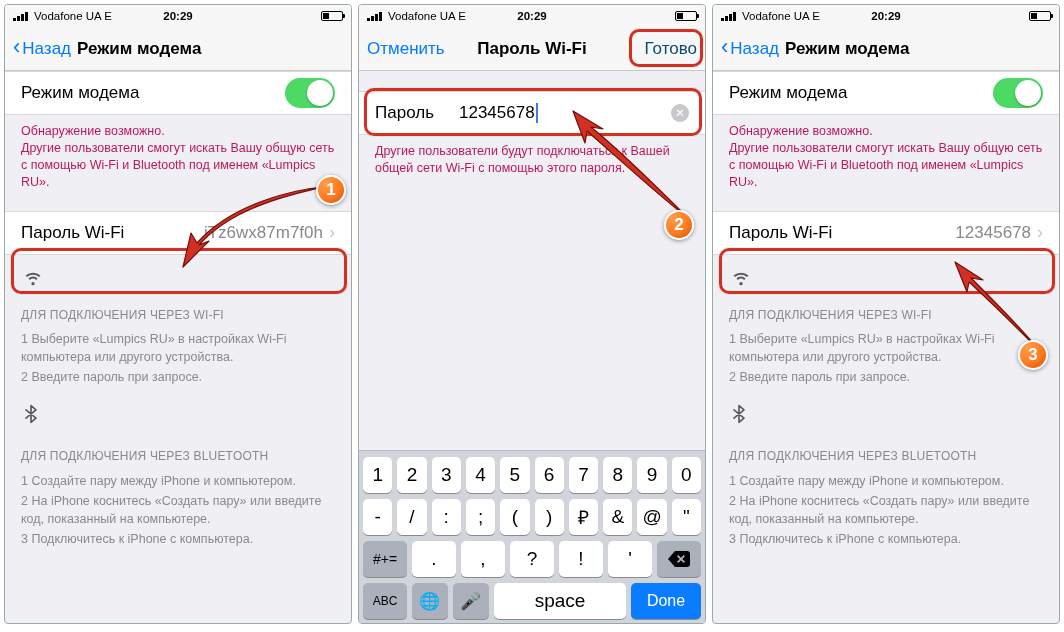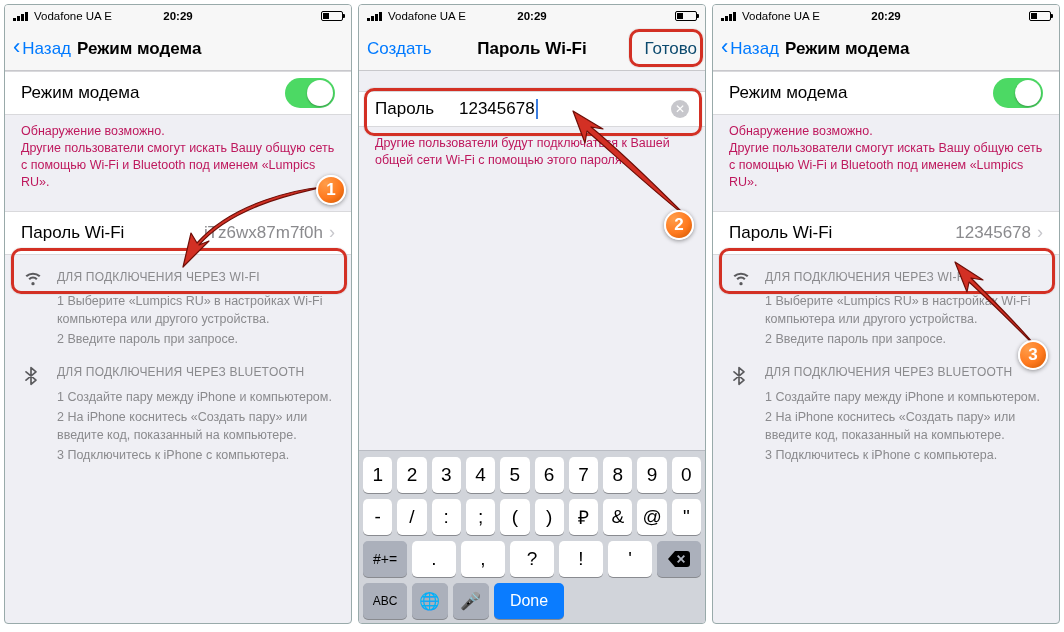--- a/index.html
+++ b/index.html
@@ -92,28 +92,28 @@
     background:#fff; box-shadow:0 1px 2px rgba(0,0,0,0.3);
   }
   .footer {
     font-size:12.5px; color:#be185d; padding:8px 16px 20px; line-height:1.35;
   }
   .section-head {
     font-size:12px; color:#8a8a8d; padding: 4px 0 4px 0;
     letter-spacing:0.2px;
   }
   .instructions {
-    display:flex; gap:12px; padding:10px 16px 0;
+    display:flex; gap:12px; padding:10px 16px 0;flex-direction:column;
   }
   .instructions .icon { width:24px; flex:0 0 24px; color:#5a5a5d; padding-top:2px;}
   .instructions .txtcol { font-size:12.5px; color:#8a8a8d; line-height:1.45;}
   .instructions .txtcol p { margin-bottom:2px;}
   
   .pw-row {
-    display:flex; align-items:center; height:36px; background:#fff;
+    display:flex; align-items:center; height:44px; background:#fff;
     padding:0 16px; border-top:1px solid #d9d9dc; border-bottom:1px solid #d9d9dc;
     font-size:17px;
     margin-top:20px;
   }
   .pw-row .pw-label { color:#000; width:84px; }
   .pw-row .pw-value { color:#000; flex:1; position:relative;}
   .caret { display:inline-block; width:2px; height:20px; background:#3b7de0; vertical-align:middle; margin-left:1px;}
   .clear-btn {
     width:18px; height:18px; border-radius:9px; background:#c7c7cc;
     display:flex; align-items:center; justify-content:center; color:#fff; font-size:12px;
@@ -258,21 +258,21 @@
     </div>
     <div class="status-time">20:29</div>
     <div class="status-right">
       <span class="battery">
           <span class="fill"></span>
         </span>
     </div>
   </div>
 
   <div class="nav-bar">
-    <div class="nav-cancel">Создать</div>
+    <div class="nav-cancel">Отменить</div>
     <div class="nav-title-center">Пароль Wi-Fi</div>
     <div class="nav-done">Готово</div>
   </div>
 
   <div class="content">
     <div class="pw-row">
       <span class="pw-label">Пароль</span>
       <span class="pw-value"><span>12345678</span><span class="caret"></span></span>
       <span class="clear-btn">✕</span>
     </div>
@@ -314,20 +314,21 @@
       <div class="key dark">
         <svg width="22" height="16" viewBox="0 0 22 16">
             <path fill="#000" d="M7 0h12a3 3 0 013 3v10a3 3 0 01-3 3H7L0 8l7-8zm3.3 4L9 5.3 11.7 8 9 10.7 10.3 12 13 9.3 15.7 12 17 10.7 14.3 8 17 5.3 15.7 4 13 6.7 10.3 4z"></path>
           </svg>
       </div>
     </div>
     <div class="kb-bottom">
       <div class="key dark" style="flex:0 0 44px; font-size:12px;">ABC</div>
       <div class="key dark globe">🌐</div>
       <div class="key dark mic">🎤</div>
+      <div class="key space">space</div>
       <div class="key done">Done</div>
     </div>
   </div>
 
   <div class="annot-box" style="left:270px; top:24px; width:74px; height:38px;"></div>
   <div class="annot-box" style="left:5px; top:83px; width:338px; height:48px;"></div>
   <svg class="annot-arrow arrow-svg" style="left:210px; top:104px; width:130px; height:120px;">
     <path d="M118 108 C 100 90, 55 45, 22 18 L34 20 L4 2 L16 34 L18 22 C 50 50, 96 92, 118 108 Z"></path>
   </svg>
   <div class="badge" style="left:305px; top:205px;">2</div>

